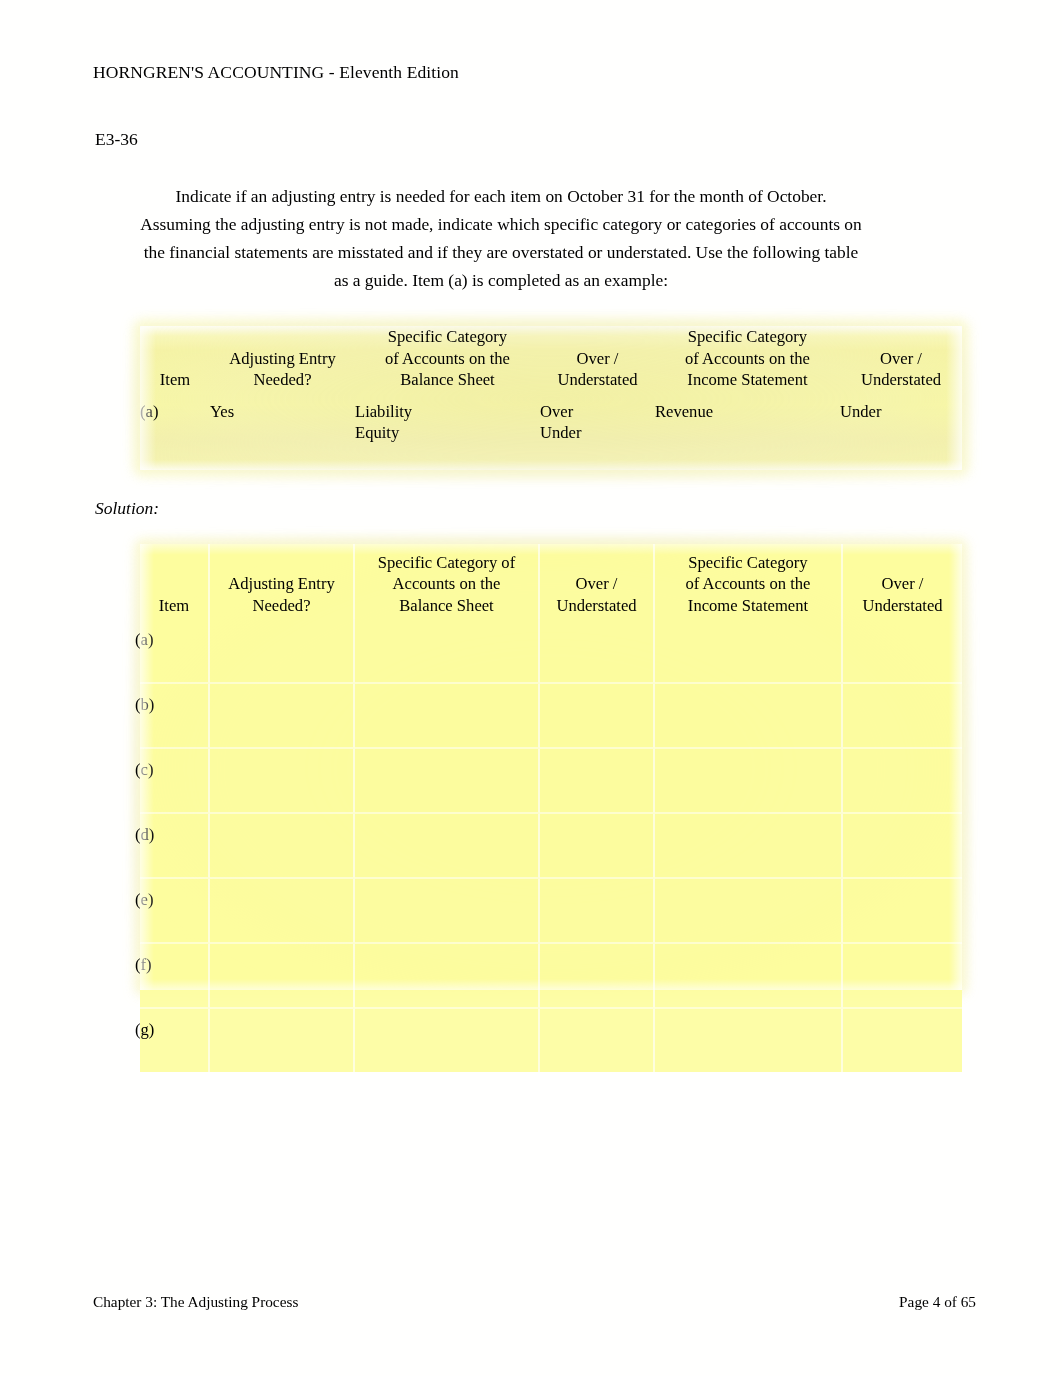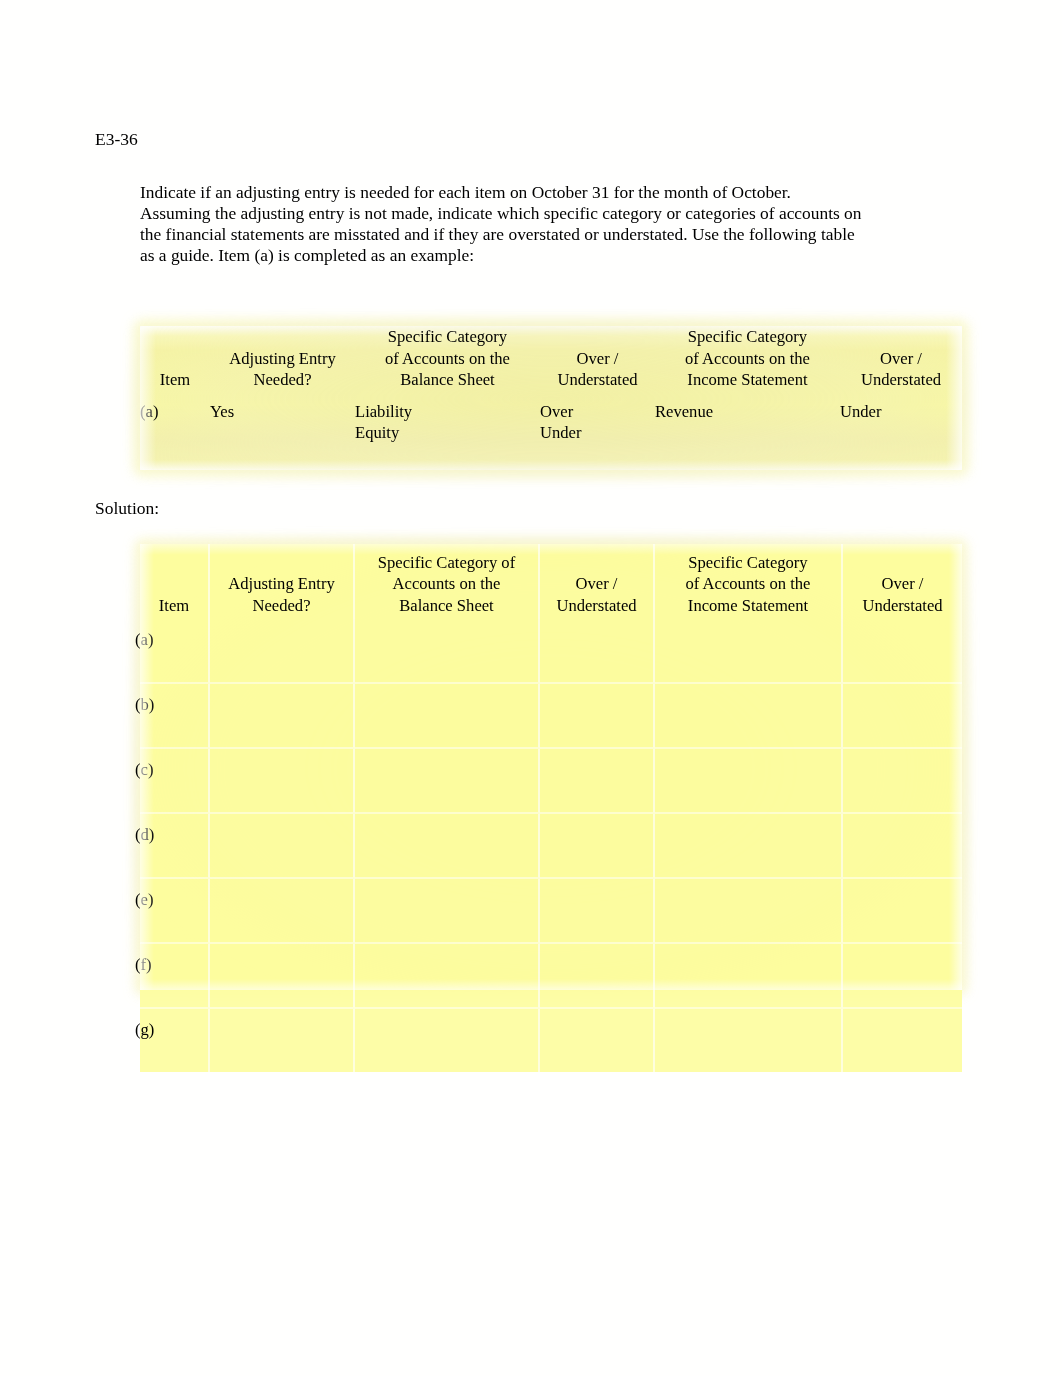--- a/index.html
+++ b/index.html
@@ -40,30 +40,31 @@
     font-size: 17.5px;
   }
 
   
   .instructions {
     position: absolute;
     left: 140px;
     top: 182px;
     width: 722px;
     font-size: 17.4px;
-    line-height: 21px;
-    text-align: left;
+    line-height: 28px;
+    text-align: center;
   }
 
   
   .solution-label {
     position: absolute;
     left: 95px;
     top: 498px;
     font-size: 17.5px;
+    font-style: italic;
   }
 
   
   .tbl-glow {
     position: absolute;
     border-radius: 3px;
   }
   .tbl-glow::before {
     content: "";
     position: absolute;
@@ -197,20 +198,21 @@
     align-items: baseline;
   }
   .footer .f-left { white-space: nowrap; }
   .footer .f-right { white-space: nowrap; }
 </style>
 </head>
 <body>
 
 <div class="page">
 
+  <div class="doc-header">HORNGREN'S ACCOUNTING - Eleventh Edition</div>
 
   <div class="exercise-id">E3-36</div>
 
   <div class="instructions">Indicate if an adjusting entry is needed for each item on October 31 for the month of October. Assuming the adjusting entry is not made, indicate which specific category or categories of accounts on the financial statements are misstated and if they are overstated or understated. Use the following table as a guide. Item (a) is completed as an example:</div>
 
   <div class="tbl-glow" id="table-guide">
     <table class="ytable">
       <colgroup>
         <col style="width:70px">
         <col style="width:145px">
@@ -366,14 +368,18 @@
           <td class="blank-cell"></td>
           <td class="blank-cell"></td>
           <td class="blank-cell"></td>
           <td class="blank-cell"></td>
           <td class="blank-cell"></td>
         </tr>
       </tbody>
     </table>
   </div>
 
+  <div class="footer">
+    <span class="f-left">Chapter 3: The Adjusting Process</span>
+    <span class="f-right">Page 4 of 65</span>
+  </div>
 
 </div>
 
 </body></html>

